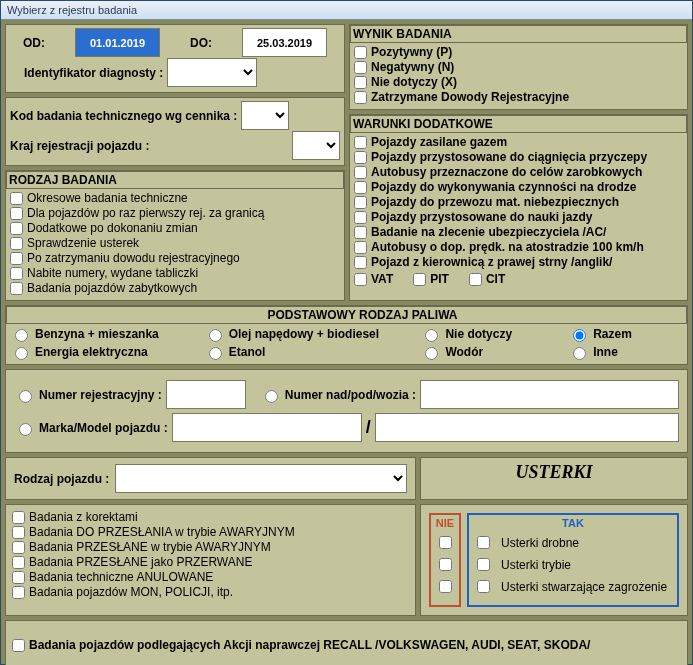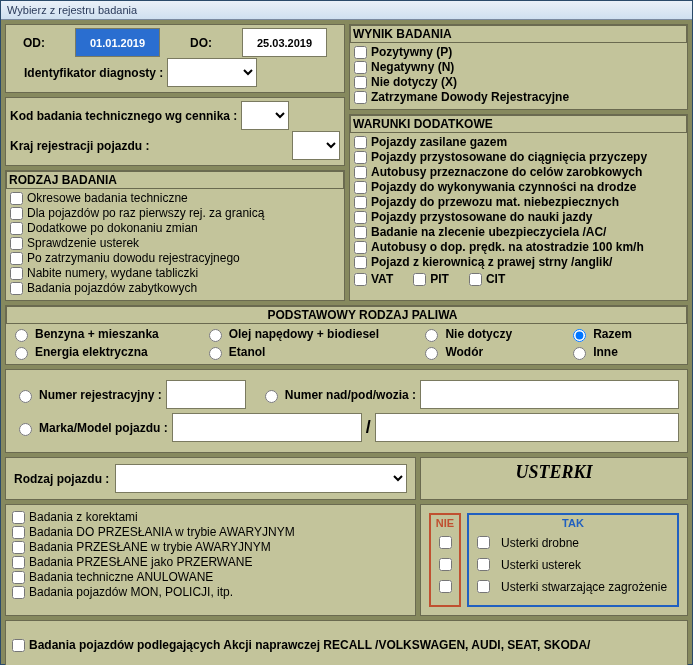--- a/index.html
+++ b/index.html
@@ -361,21 +361,21 @@
               </div>
           </div>
           <div class="col-tak-outer">
             <div class="col-head">TAK</div>
             <div class="urow">
                 <input type="checkbox" style="">
                 <span>Usterki drobne</span>
               </div>
             <div class="urow">
                 <input type="checkbox" style="">
-                <span>Usterki usterek</span>
+                <span>Usterki trybie</span>
               </div>
             <div class="urow">
                 <input type="checkbox" style="">
                 <span>Usterki stwarzające zagrożenie</span>
               </div>
           </div>
         </div>
       </div>
     </div>
 

